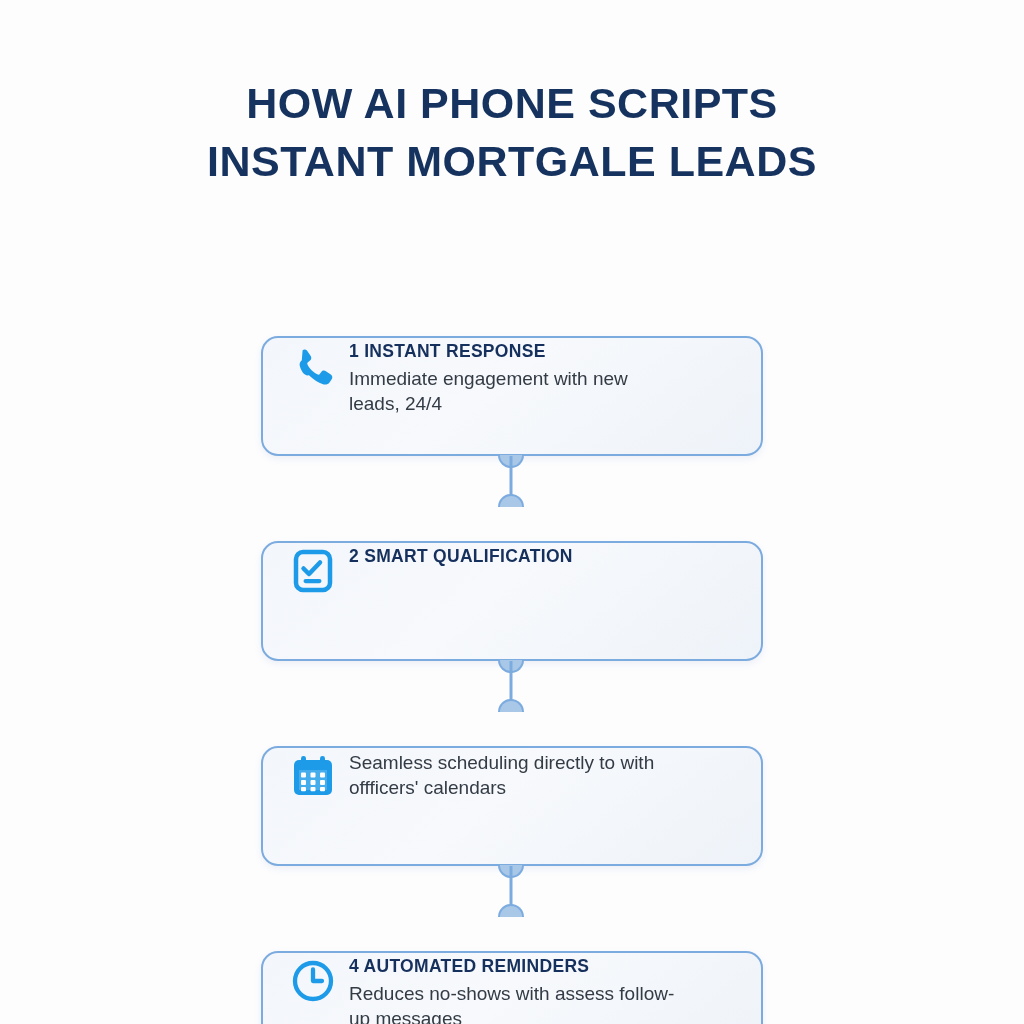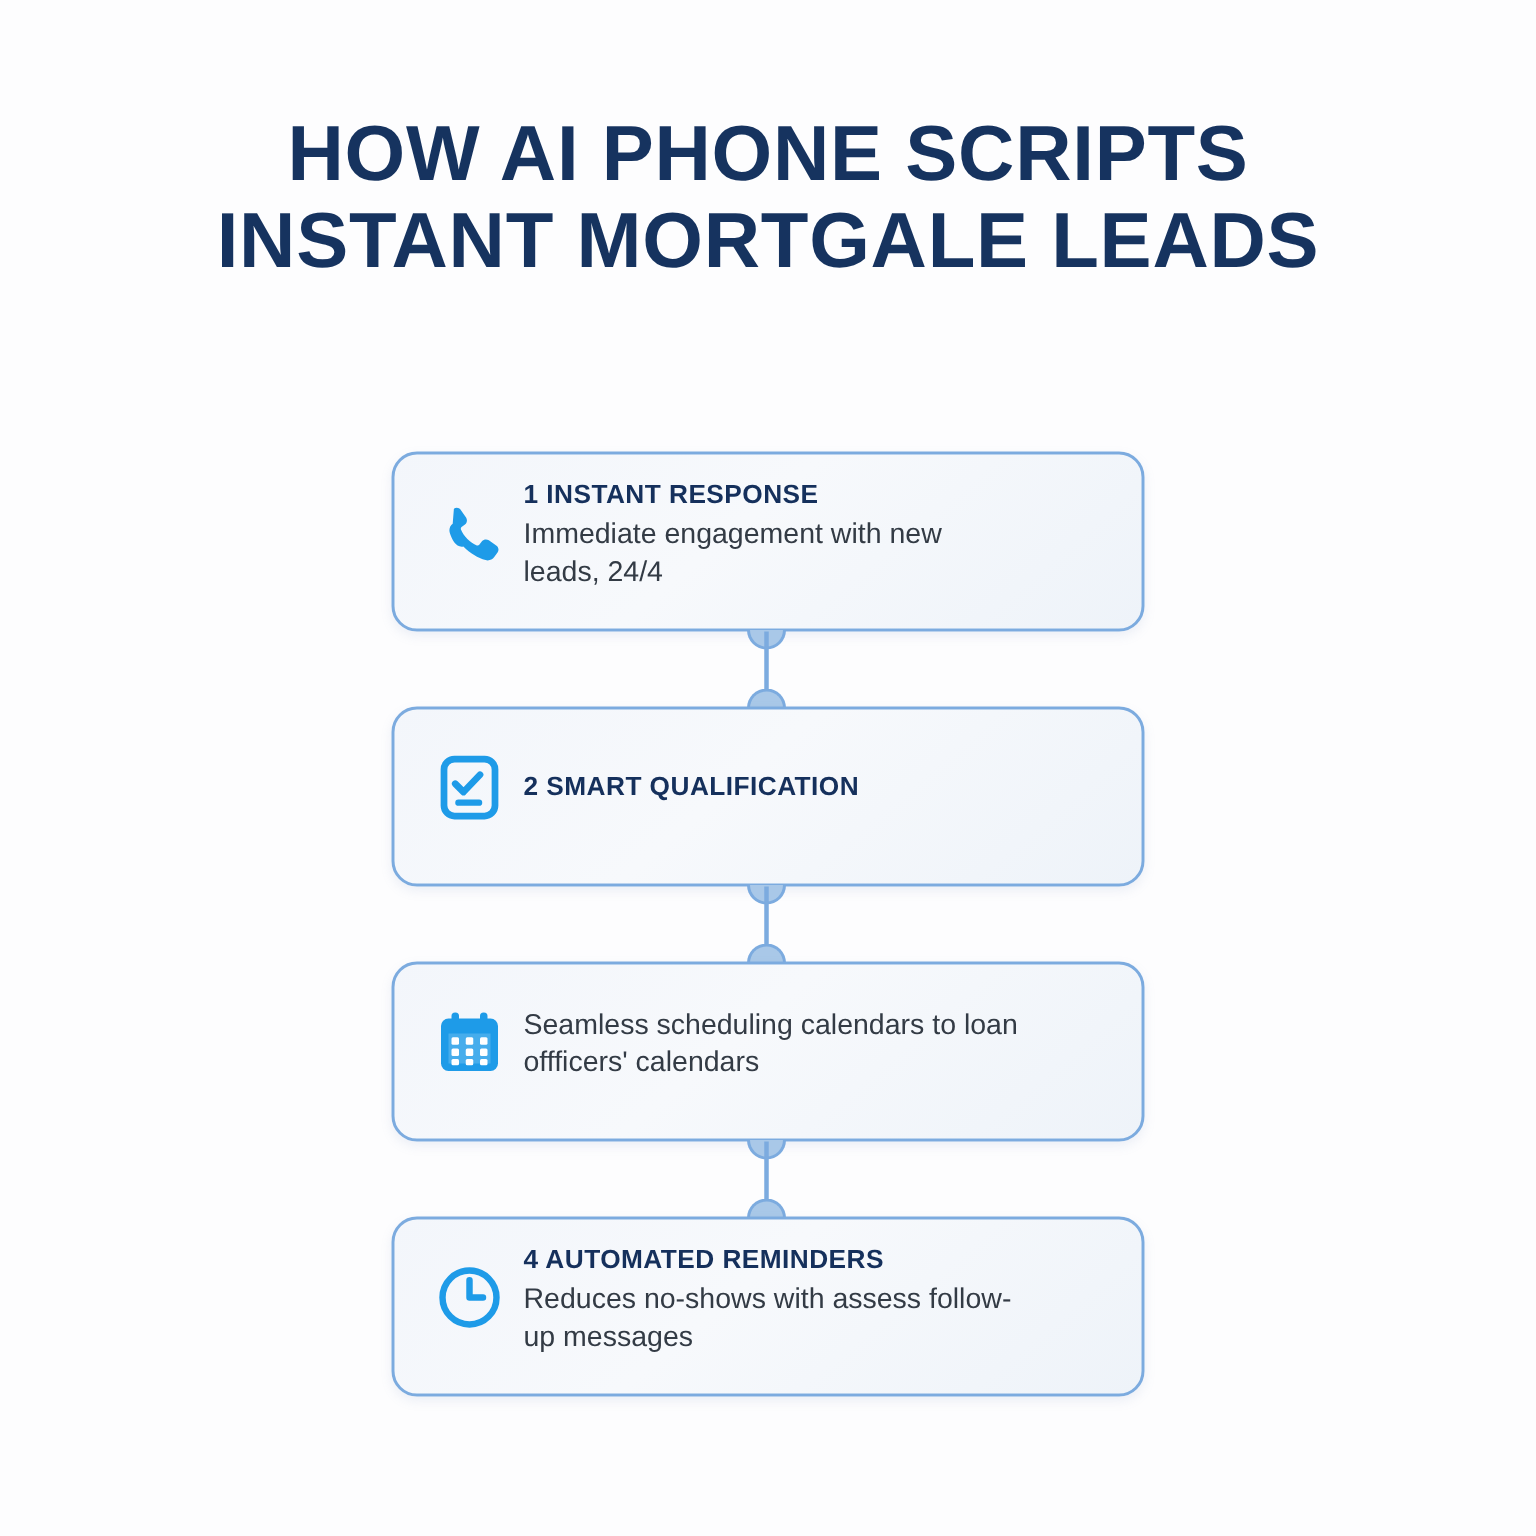--- a/index.html
+++ b/index.html
@@ -30,21 +30,21 @@
     left: 0;
     width: 1024px;
     text-align: center;
     user-select: none;
   }
   .title-line {
     display: block;
     color: #16335f;
     font-family: "Liberation Sans", sans-serif;
     font-weight: 700;
-    font-size: 52px;
+    font-size: 43px;
     line-height: 58px;
     letter-spacing: 0.5px;
     white-space: nowrap;
   }
 
   
   .flow {
     position: absolute;
     top: 301px;
     left: 261px;
@@ -58,22 +58,23 @@
   .card {
     position: relative;
     box-sizing: border-box;
     width: 502px;
     height: 120px;
     border: 2px solid #7cabdf;
     border-radius: 17px;
     background: linear-gradient(140deg, #f3f6fb 0%, #f7f9fc 45%, #eef3f9 100%);
     box-shadow: 0 3px 7px rgba(120, 150, 190, 0.13);
     display: flex;
-    align-items: center;
+    align-items: flex-start;
     padding: 0 20px 12px 22px;
+    margin-top: 35px;
   }
 
   .icon-box {
     flex: 0 0 56px;
     width: 56px;
     height: 56px;
     display: flex;
     align-items: center;
     justify-content: center;
     margin-right: 8px;
@@ -219,21 +220,21 @@
               <rect x="11" y="27" width="5" height="5" rx="1"></rect>
               <rect x="20.5" y="27" width="5" height="5" rx="1"></rect>
               <rect x="30" y="27" width="5" height="5" rx="1"></rect>
               <rect x="11" y="34" width="5" height="4.2" rx="1"></rect>
               <rect x="20.5" y="34" width="5" height="4.2" rx="1"></rect>
               <rect x="30" y="34" width="5" height="4.2" rx="1"></rect>
             </g>
           </svg>
         </span>
         <div class="card-text">
-          <p class="card-desc">Seamless scheduling calendars to loan offficers' calendars</p>
+          <p class="card-desc">Seamless scheduling directly to with offficers' calendars</p>
         </div>
       </div>
       <div class="connector">
         <span class="bump-top"></span>
         <span class="conn-line"></span>
         <span class="bump-bottom"></span>
       </div>
     </div>
 
     <div class="step-wrap">

